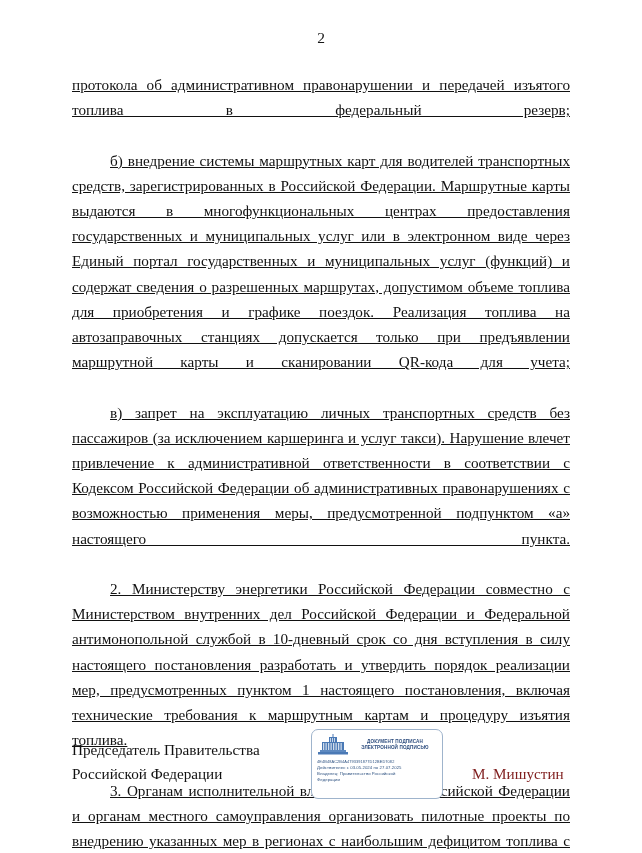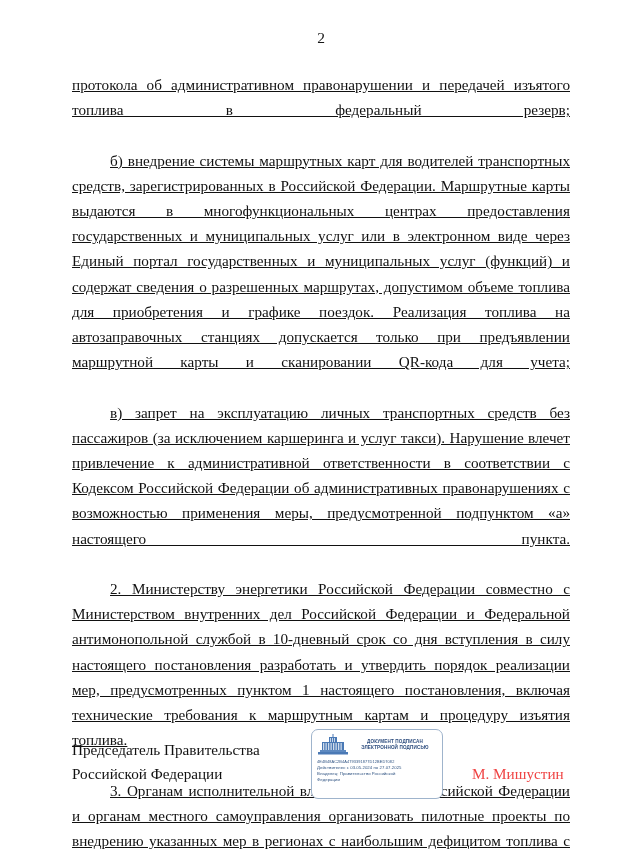--- a/index.html
+++ b/index.html
@@ -75,21 +75,21 @@
     color: #111111;
   }
   .sig-title .line1 { display: block; text-align: left; }
   .sig-title .line2 { display: block; text-align: left; padding-right: 6px;}
   .sig-name {
     position: absolute;
     left: 400px;
     top: 24px;
     font-size: 15.2px;
     line-height: 24px;
-    color: #ef4444;
+    color: #7f1d1d;
     white-space: nowrap;
     text-align: right;
   }
 
   
   .stamp {
     position: absolute;
     left: 311px;
     top: 729px;
     width: 132px;

